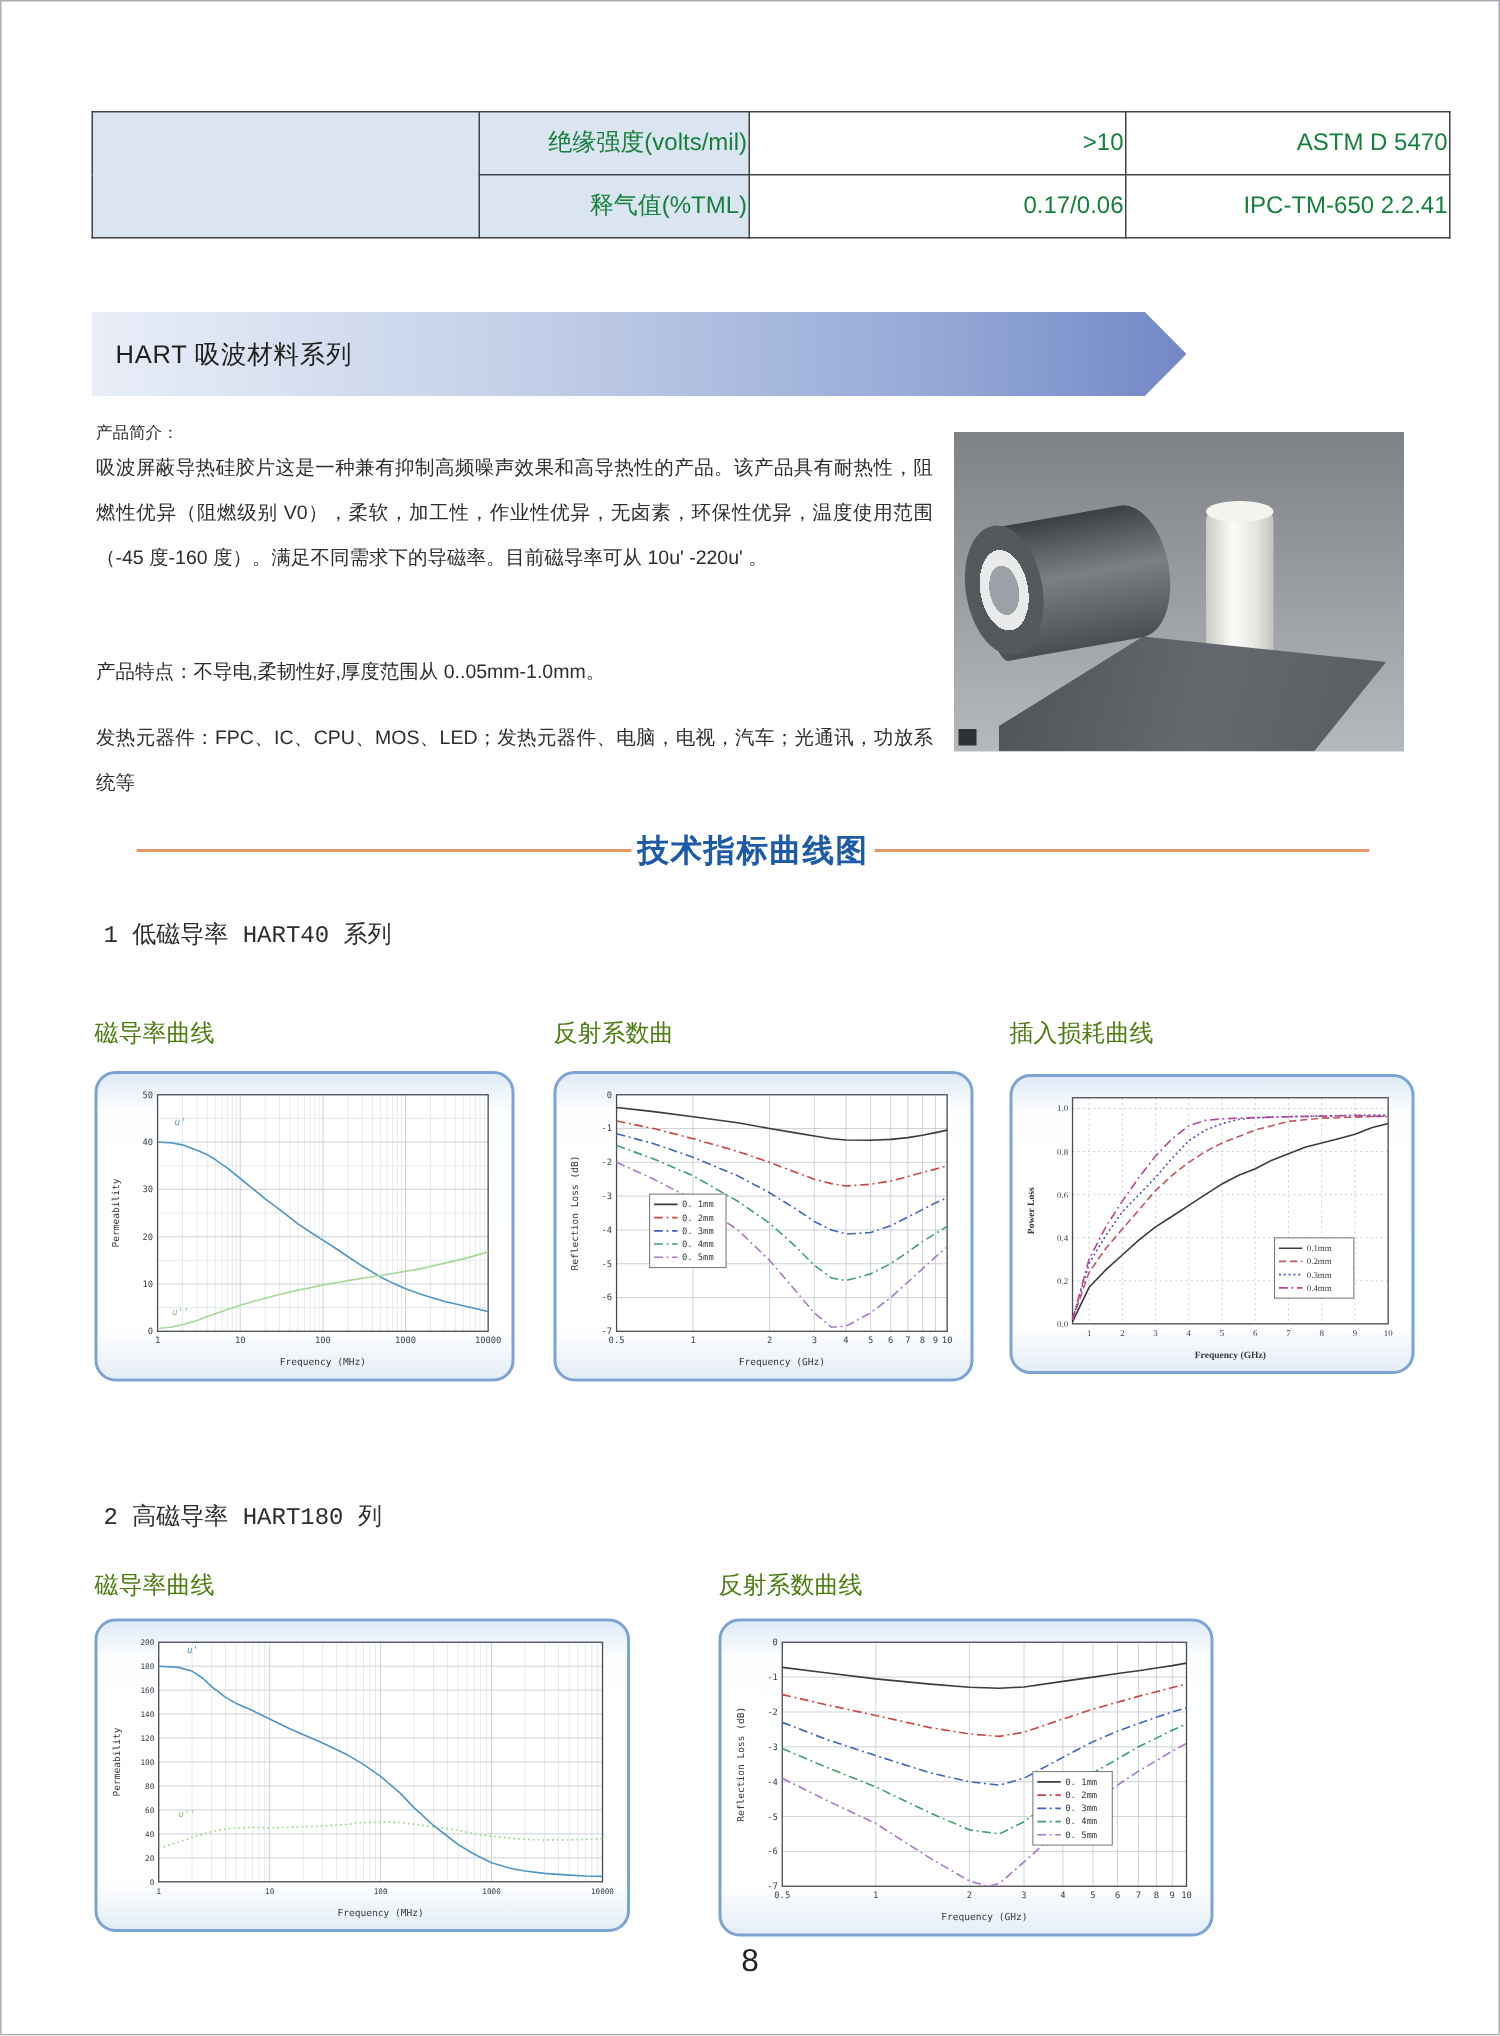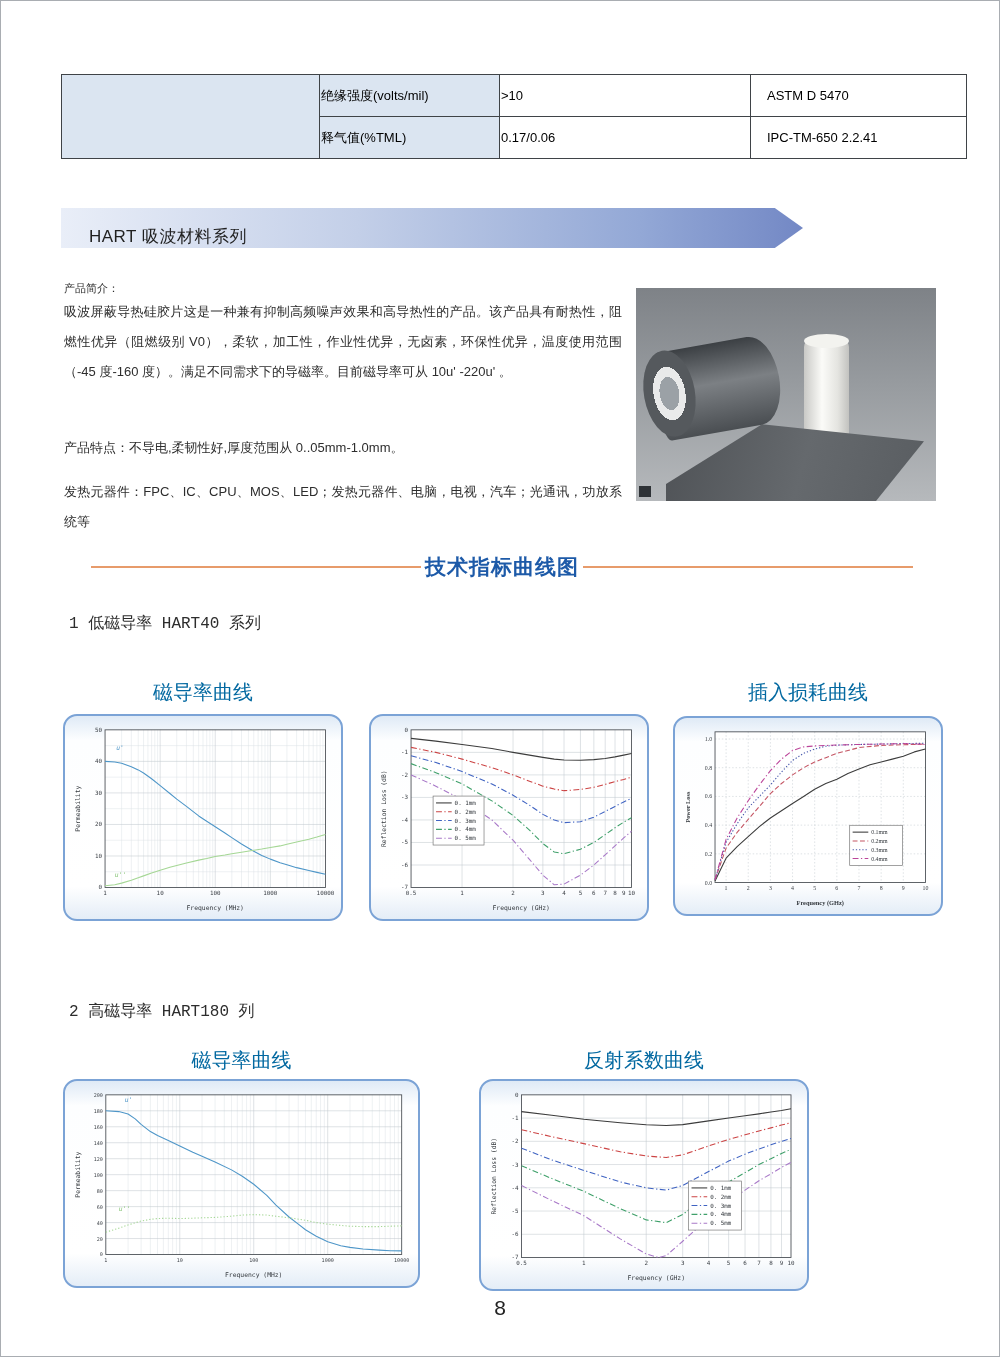--- a/index.html
+++ b/index.html
@@ -1,29 +1,29 @@
 <!DOCTYPE html>
 <html><head>
 <meta charset="utf-8">
 <style>
   html,body{margin:0;padding:0;background:#ffffff;}
   .page{position:relative;width:998px;height:1355px;background:#ffffff;
         border:1px solid #a9adb2;font-family:"Liberation Sans",sans-serif;color:#2d2d2d;overflow:hidden;}
 
   
   .spec-table{position:absolute;left:60px;top:73px;width:878px;border-collapse:collapse;table-layout:fixed;}
-  .spec-table td{border:1px solid #3f4347;height:39px;text-align:left;font-size:13px;color:#000000;}
+  .spec-table td{border:1px solid #3f4347;height:39px;text-align:right;font-size:16px;color:#15803d;}
   .spec-table td.blue{background:#dbe5f1;}
   .col-a{width:255px;} .col-b{width:177px;} .col-c{width:248px;} .col-d{width:198px;padding-left:16px;}
 
   
-  .banner{position:absolute;left:60px;top:207px;width:730px;height:40px;
+  .banner{position:absolute;left:60px;top:207px;width:730px;height:56px;
           background:linear-gradient(90deg,#e9eef8 0%,#c3cfe8 40%,#93a8d6 78%,#7388c5 100%);
           clip-path:polygon(0 0,96.2% 0,100% 50%,96.2% 100%,0 100%);
-          display:flex;align-items:flex-end;padding-left:12px;}
+          display:flex;align-items:center;}
   .banner span{font-size:17px;color:#1f1f1f;padding-left:16px;letter-spacing:.5px;}
 
   
   .h-label{position:absolute;left:63px;font-size:11px;color:#2d2d2d;}
   .body-par{position:absolute;left:63px;width:558px;font-size:13px;line-height:30px;
             text-align:justify;color:#2d2d2d;margin:0;}
 
   
   .photo{position:absolute;left:635px;top:287px;width:300px;height:213px;overflow:hidden;
          background:linear-gradient(180deg,#7e8287 0%,#979b9f 45%,#b6b9bc 100%);}
@@ -39,21 +39,21 @@
          background:radial-gradient(ellipse at center,#9ba1a6 0 27%,#e9eaea 27% 44%,#55595d 44% 100%);}
   .photo .chip{position:absolute;left:1%;bottom:2%;width:4%;height:5%;background:#2e3236;}
 
   
   .tech-header{position:absolute;left:2px;top:552px;width:100%;display:flex;align-items:center;justify-content:center;gap:4px;}
   .tech-header .rule{flex:0 0 330px;height:2px;background:#e79b6b;}
   .tech-header .t{font-size:21px;font-weight:bold;color:#1d5aa8;letter-spacing:1px;}
 
   .sec-heading{position:absolute;left:68px;font-size:16px;color:#2d2d2d;font-family:Liberation Mono, monospace;}
 
-  .chart-title{position:absolute;font-size:20px;color:#0369a1;text-align:center;}
+  .chart-title{position:absolute;font-size:16px;color:#4d7c0f;text-align:left;}
 
   
   .card{position:absolute;border:2px solid #7ba3d6;border-radius:14px;padding:6px;box-sizing:border-box;
         background:linear-gradient(180deg,#dfeaf6 0%,#fdfeff 12%,#ffffff 84%,#e4edf7 100%);}
   .card svg{display:block;width:100%;height:100%;}
 
   .page-number{position:absolute;left:0;top:1295px;width:100%;text-align:center;font-size:21px;color:#222;}
 </style>
 </head>
 <body>
@@ -96,20 +96,21 @@
 
   <div class="tech-header">
     <span class="rule"></span>
     <span class="t">技术指标曲线图</span>
     <span class="rule"></span>
   </div>
 
   <div class="sec-heading" style="top:612px;">1 低磁导率  HART40 系列</div>
 
   <div class="chart-title" style="left:62px;top:678px;width:280px;">磁导率曲线</div>
+  <div class="chart-title" style="left:368px;top:678px;width:280px;">反射系数曲</div>
   <div class="chart-title" style="left:672px;top:678px;width:270px;">插入损耗曲线</div>
 
   <div class="card" style="left:62px;top:713px;width:280px;height:207px;">
     <svg viewBox="0 0 268 195" style="font-family: &quot;DejaVu Sans Mono&quot;, monospace;">
         <rect x="34" y="8" width="225" height="161" fill="#ffffff"></rect>
         <g stroke="#dde2e7" stroke-width="0.5">
           <line x1="50.93293725609894" y1="8" x2="50.93293725609894" y2="169"></line>
           <line x1="60.838070577981014" y1="8" x2="60.838070577981014" y2="169"></line>
           <line x1="67.86587451219788" y1="8" x2="67.86587451219788" y2="169"></line>
           <line x1="73.31706274390106" y1="8" x2="73.31706274390106" y2="169"></line>

